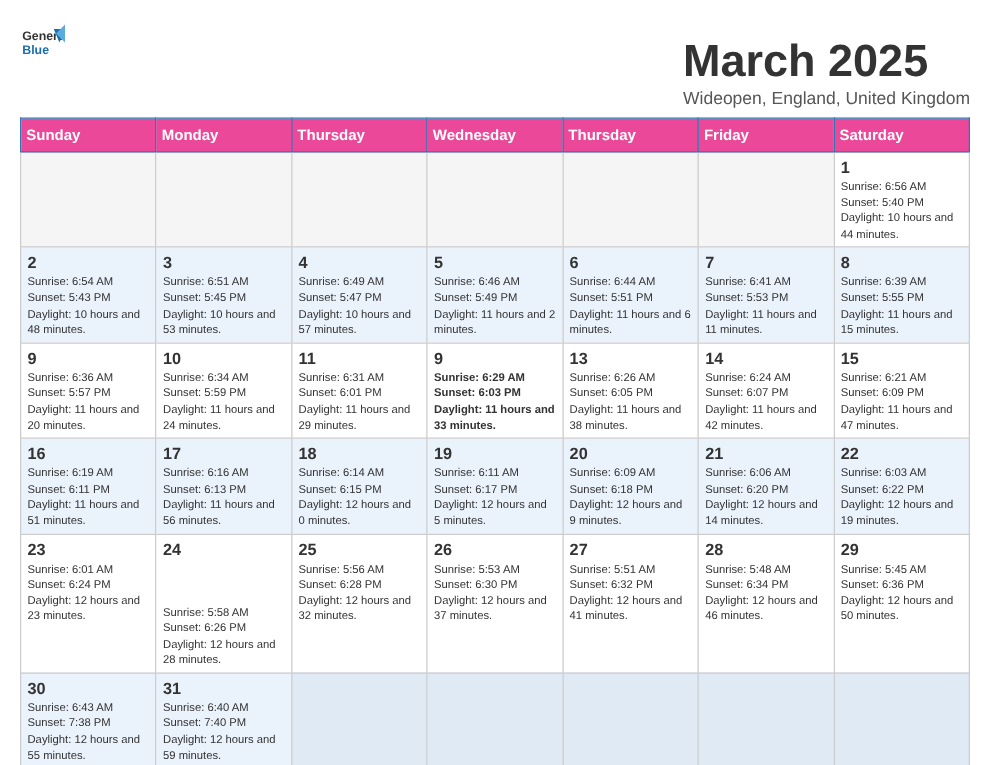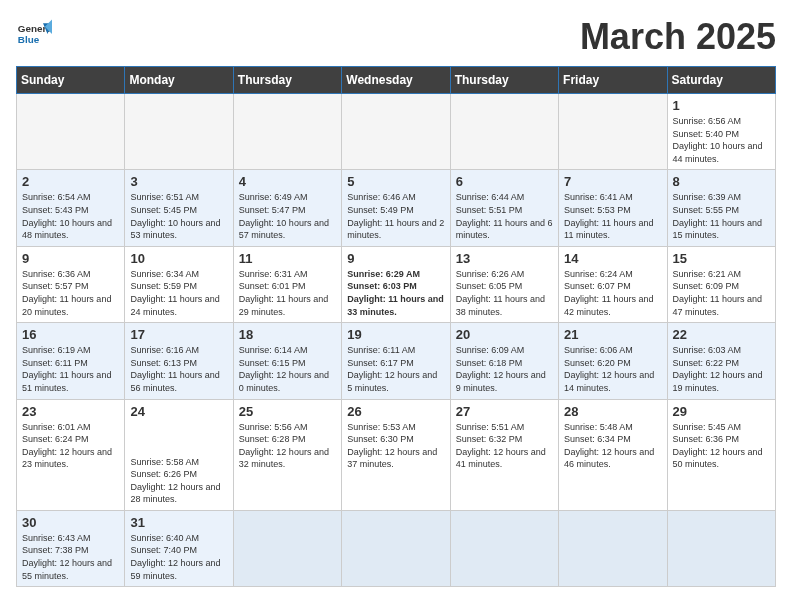--- a/index.html
+++ b/index.html
@@ -20,37 +20,38 @@
       display: flex;
       align-items: center;
       gap: 4px;
     }
     .logo-icon {
       width: 36px;
       height: 36px;
     }
     .title-block {
       text-align: left;
+      margin-top: 12px;
     }
     .month-title {
       font-size: 36px;
       font-weight: bold;
       color: #333;
     }
     .location {
       font-size: 14px;
       color: #555;
     }
     .calendar {
       width: 100%;
       border-collapse: collapse;
       border: 1px solid #ccc;
     }
     .calendar th {
-      background-color: #404040;
+      background-color: #ec4899;
       color: #fff;
       font-size: 12px;
       font-weight: bold;
       padding: 6px 4px;
       text-align: left;
       border: 1px solid #2e75b6;
     }
     .calendar td {
       vertical-align: top;
       border: 1px solid #ccc;
@@ -90,20 +91,21 @@
   <div class="logo">
     <svg class="logo-icon" viewBox="0 0 40 40" xmlns="http://www.w3.org/2000/svg">
       <text x="2" y="18" font-size="11" font-weight="bold" fill="#333" font-family="Arial">General</text>
       <text x="2" y="30" font-size="11" font-weight="bold" fill="#1a6faf" font-family="Arial">Blue</text>
       <polygon points="30,8 40,8 35,20" fill="#1a6faf"></polygon>
       <polygon points="32,12 40,4 40,20" fill="#5aabde"></polygon>
     </svg>
   </div>
   <div class="title-block">
     <div class="month-title">March 2025</div>
+    <div class="location">Wideopen, England, United Kingdom</div>
   </div>
 </div>
 
 <table class="calendar">
   <thead>
     <tr>
     <th>Sunday</th>
         <th>Monday</th>
         <th>Thursday</th>
         <th>Wednesday</th>

